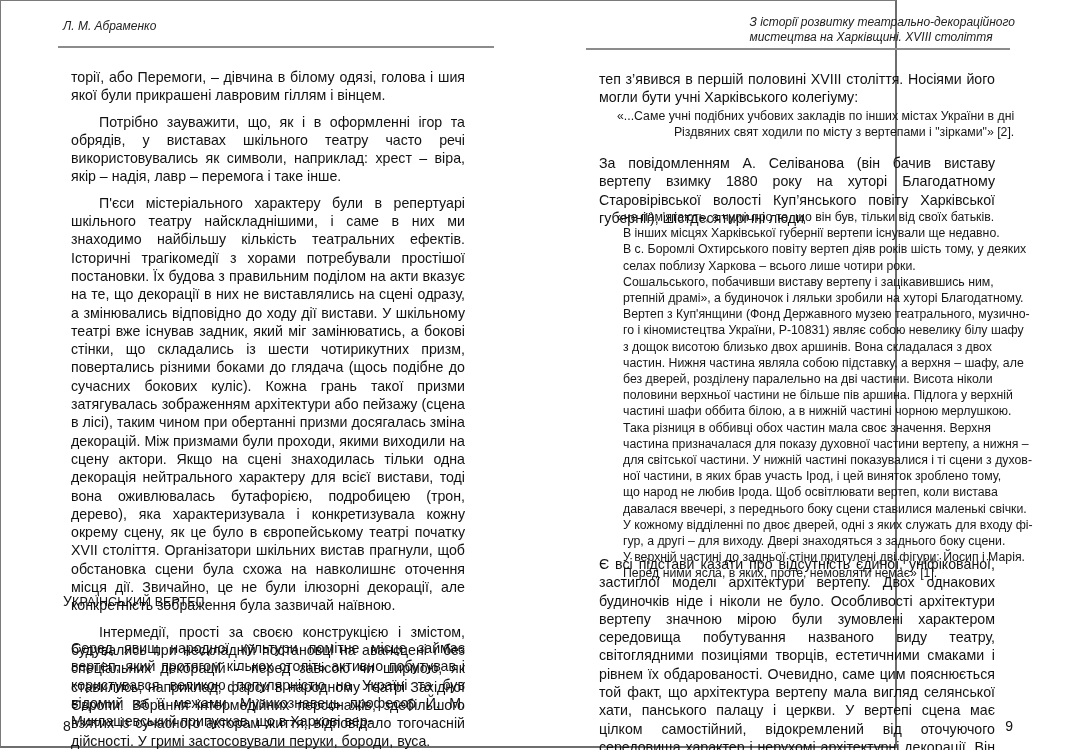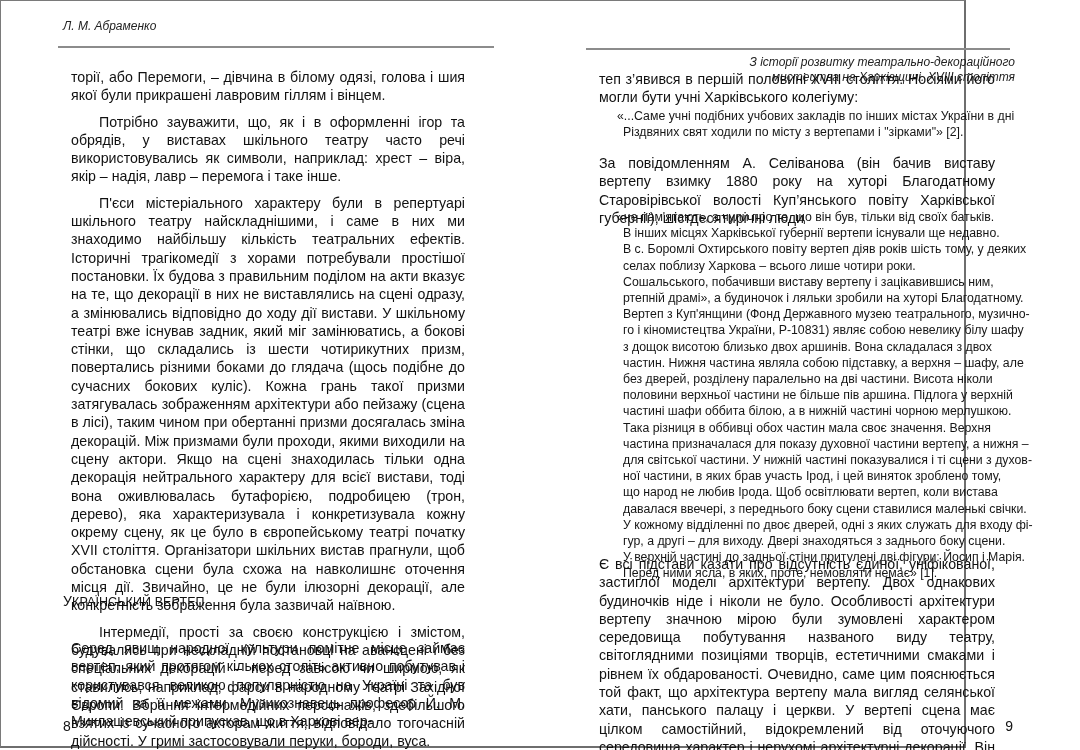--- a/index.html
+++ b/index.html
@@ -1,31 +1,31 @@
 <!DOCTYPE html>
 <html><head>
 <meta charset="utf-8">
 <style>
   html, body { margin:0; padding:0; }
   body {
     width:1080px; height:750px; overflow:hidden; background:#ffffff;
     font-family:"Liberation Sans", sans-serif; color:#111;
   }
   .spread {
-    position:relative; width:966px; height:748px;
+    position:relative; width:897px; height:748px;
     border:1px solid #7a7a7a; border-bottom:2px solid #6e6e6e; border-right:2px solid #6e6e6e;
     background:#fff; box-sizing:border-box;padding-left:12px;
   }
   .page { position:absolute; top:0; height:100%; }
   .page.left { left:0; width:540px; }
   .page.right { left:540px; width:538px; }
 
   .running-head { position:absolute; font-style:italic; font-size:12px; color:#222; }
   .left .running-head { left:62px; top:18px; }
-  .right .running-head { right:64px; top:14px; text-align:right; line-height:15px;margin-top:40px; }
+  .right .running-head { right:64px; top:14px; line-height:15px; }
   .head-rule { position:absolute; height:2px; background:#8c8c8c; }
   .left .head-rule { left:57px; width:436px; top:45px; }
   .right .head-rule { left:45px; width:424px; top:47px; }
 
   .body-text {
     position:absolute; font-size:14.2px; line-height:18.3px; text-align:justify;
   }
   .left .body-text { left:62px; width:410px; }
   .right .body-text { left:50px; width:412px; }
   .body-text p { margin:8px; }
@@ -79,21 +79,21 @@
     <div class="running-head">
       <div>З історії розвитку театрально-декораційного</div>
       <div>мистецтва на Харківщині. XVIII століття</div>
     </div>
     <div class="head-rule"></div>
 
     <div class="body-text" style="top:61px;">
       <p class="noind">теп з’явився в першій половині XVIII століття. Носіями його могли бути учні Харківського колегіуму:</p>
     </div>
 
-    <div class="quote" style="left:82px; top:107px;">
+    <div class="quote" style="left:82px; top:107px;text-align:right;">
       <div class="ql first">«...Саме учні подібних учбових закладів по інших містах України в дні</div>
       <div class="ql">Різдвяних свят ходили по місту з вертепами і "зірками"» [2].</div>
     </div>
 
     <div class="body-text" style="top:145px;">
       <p class="noind">За повідомленням А. Селіванова (він бачив виставу вертепу взимку 1880 року на хуторі Благодатному Старовірівської волості Куп’янського повіту Харківської губернії), шістдесятирічні люди</p>
     </div>
 
     <div class="quote" style="left:82px; top:208px;">
       <div class="ql first">«не пам'ятають, а чули про те, що він був, тільки від своїх батьків.</div>

